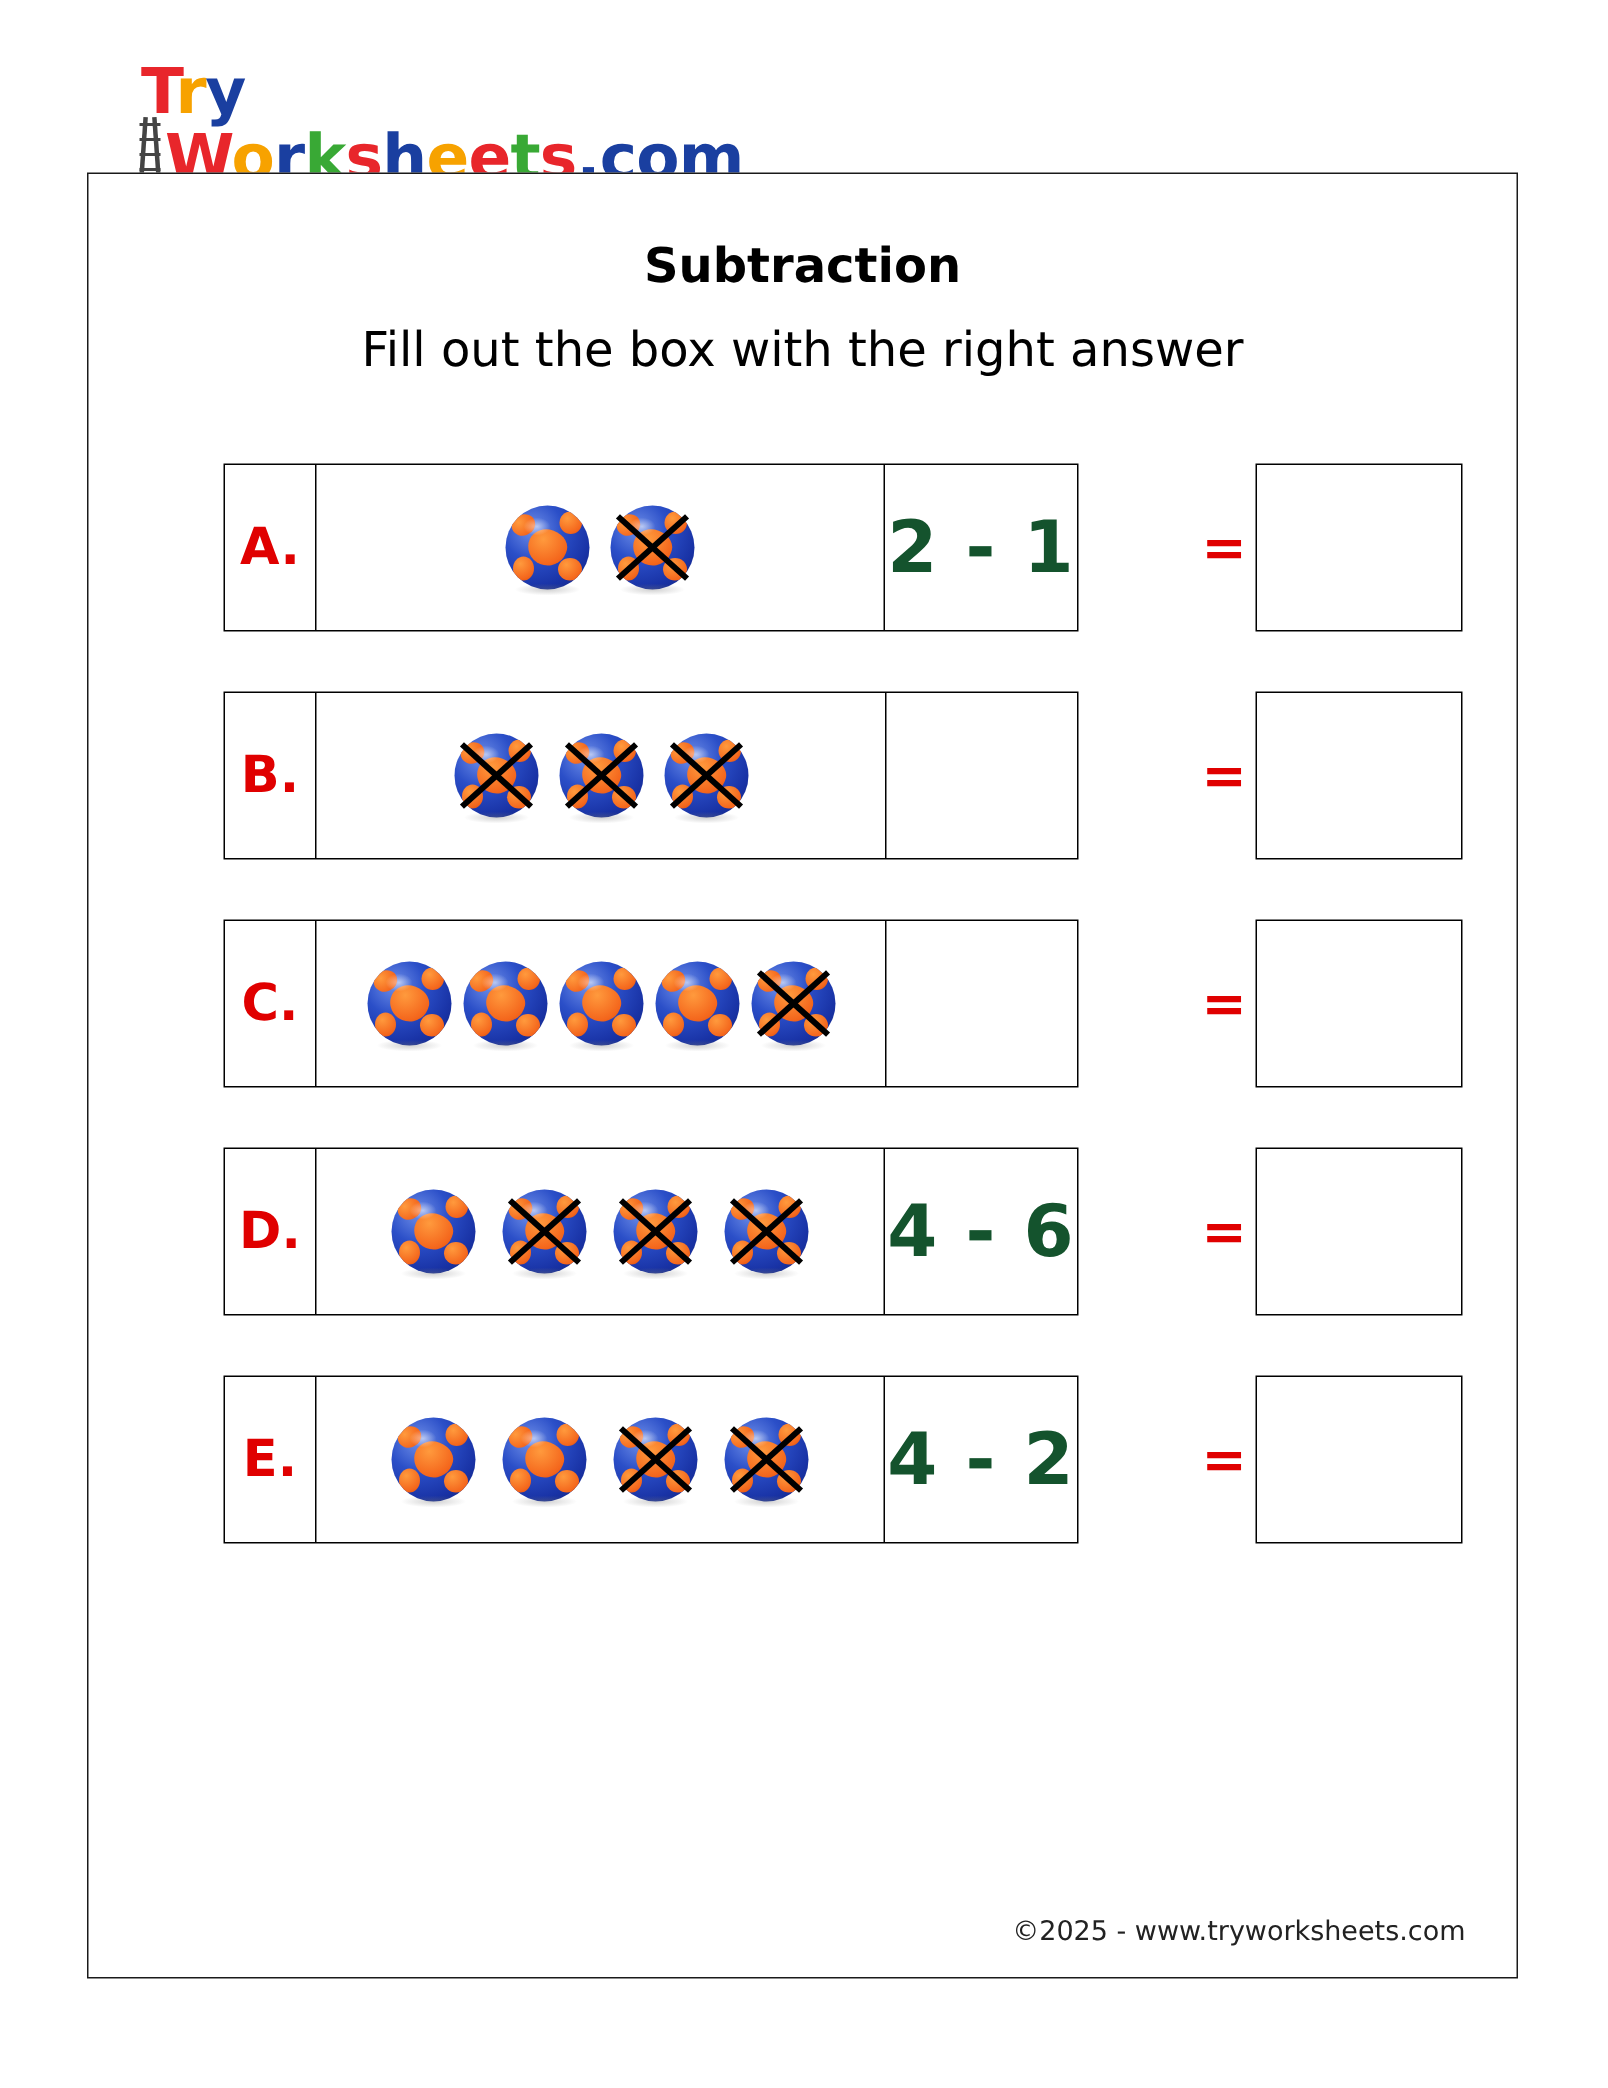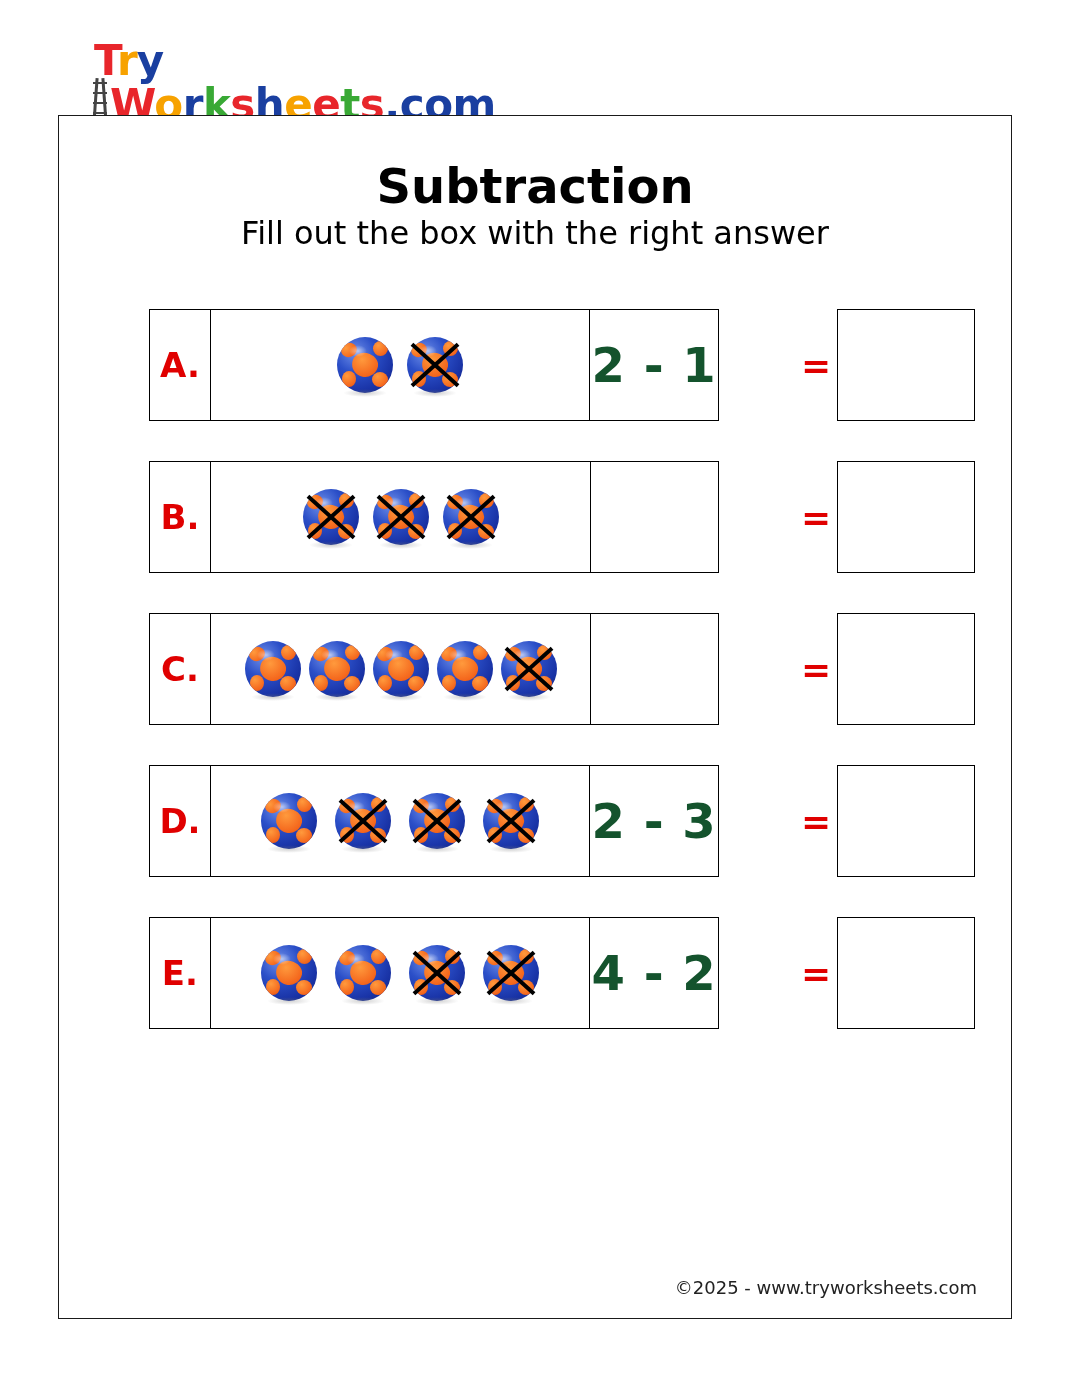--- a/index.html
+++ b/index.html
@@ -94,21 +94,21 @@
     box-sizing: border-box;
     background: #fff;
   }
 
   .title {
     position: absolute;
     left: 0;
     top: 42px;
     width: 100%;
     text-align: center;
-    font-size: 48px;
+    font-size: 32px;
     font-weight: bold;
     color: #000;
     font-family: "DejaVu Sans", sans-serif;
   }
   .subtitle {
     position: absolute;
     left: 0;
     top: 98px;
     width: 100%;
     text-align: center;
@@ -531,21 +531,21 @@
                 <div class="patch p-br"></div>
                 <div class="shine"></div>
               </div>
             <div class="shadow"></div>
               <div class="cross">
                 <span class="a"></span>
                 <span class="b"></span>
               </div>
           </div>
         </div>
-        <div class="cell-expr" style="width:128px;">2 - 3</div>
+        <div class="cell-expr" style="width:128px;">4 - 6</div>
       </div>
       <div class="equals">=</div>
       <div class="answer-box"></div>
     </div>
 
     <div class="row">
       <div class="row-table" style="left:90px; width:570px;">
         <div class="cell-letter">E.</div>
         <div class="cell-objects" style="width:380px; gap:18px;">
           <div class="ball">

